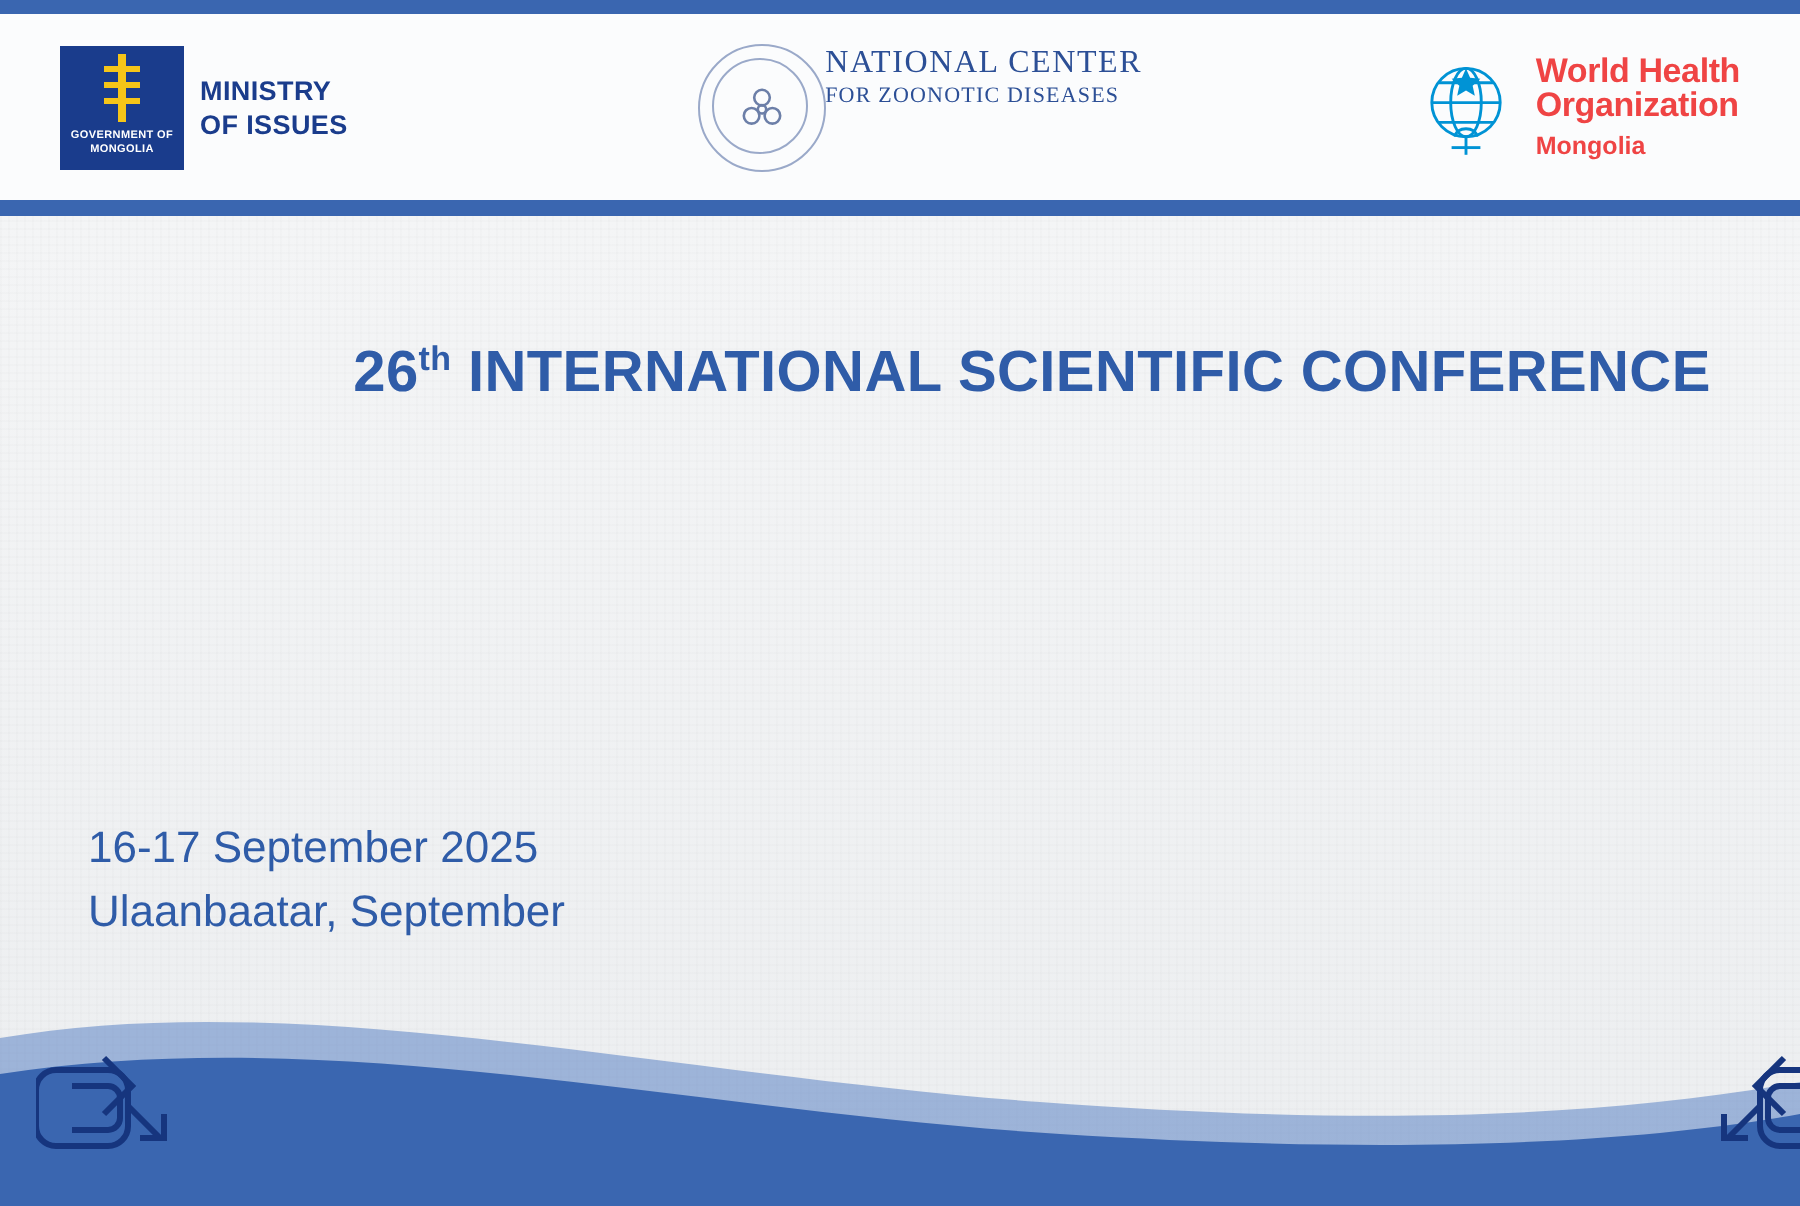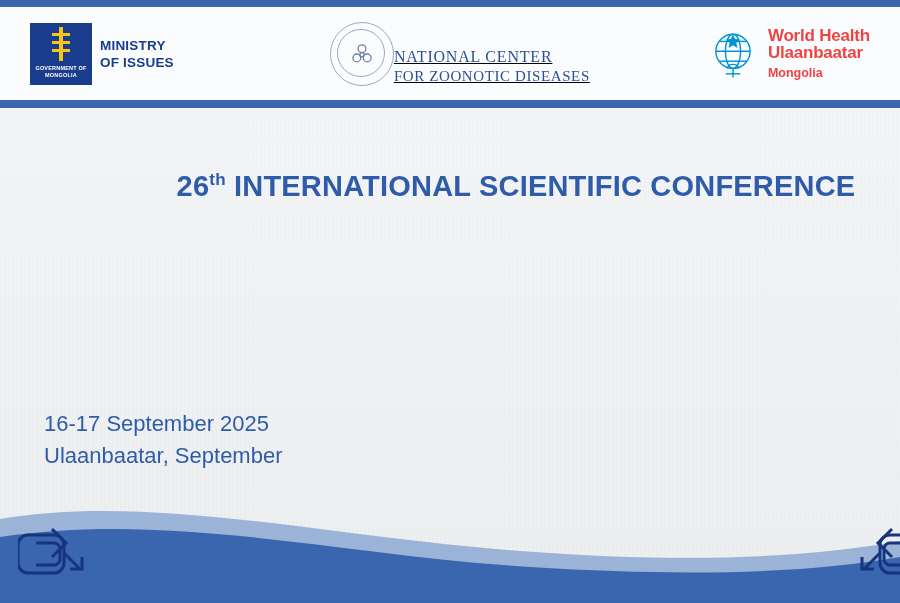--- a/index.html
+++ b/index.html
@@ -99,23 +99,22 @@
   .ministry-text {
     color: #1a3c8c;
     font-size: 13.5px;
     font-weight: bold;
     line-height: 17px;
     letter-spacing: 0.2px;
   }
   
   .logo-ncz {
     display: flex;
-    align-items: flex-end;
+    align-items: flex-start;
     margin-left: 40px;
-    text-decoration: underline;
   }
   .ncz-seal {
     width: 62px;
     height: 62px;
     border-radius: 50%;
     border: 1.5px solid #9aa9c9;
     position: relative;
     display: flex;
     align-items: center;
     justify-content: center;
@@ -137,21 +136,21 @@
     color: #2c4f96;
     line-height: 1.25;
   }
   .ncz-line1 {
     font-family: "Liberation Serif", serif;
     font-size: 16px;
     letter-spacing: 0.8px;
   }
   .ncz-line2 {
     font-family: "Liberation Serif", serif;
-    font-size: 15px;
+    font-size: 11px;
     letter-spacing: 0.6px;
   }
   
   .logo-who {
     display: flex;
     align-items: center;
     gap: 8px;
   }
   .who-emblem {
     width: 54px;
@@ -285,21 +284,21 @@
           <line x1="15" y1="16" x2="45" y2="16"></line>
           <line x1="15" y1="38" x2="45" y2="38"></line>
           <path d="M30 46 L30 56"></path>
           <path d="M22 52 L38 52"></path>
           <path d="M24 46 C24 40 36 40 36 46"></path>
         </g>
         <path d="M30 8 l2.3 5.2 5.7 .6 -4.3 3.8 1.2 5.6 -4.9-2.9 -4.9 2.9 1.2-5.6 -4.3-3.8 5.7-.6z" fill="#0093d5"></path>
       </svg>
       <div class="who-text">
         <div class="who-name">World Health</div>
-        <div class="who-name">Ulaanbaatar</div>
+        <div class="who-name">Organization</div>
         <div class="who-country">Mongolia</div>
       </div>
     </div>
 
   </div>
 
   <div class="header-rule"></div>
 
   <div class="body-area">
 

